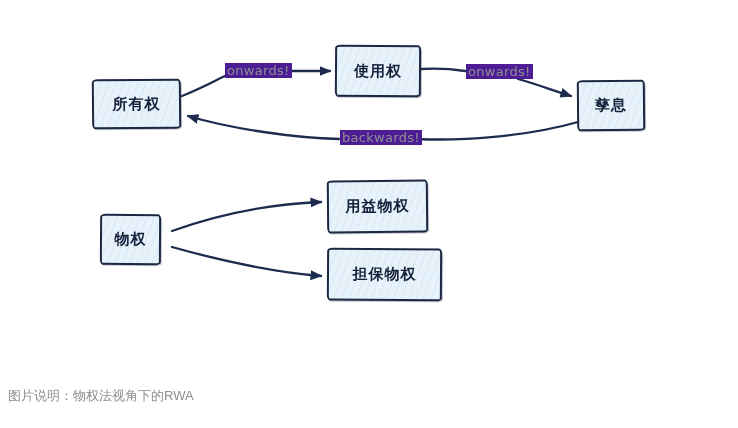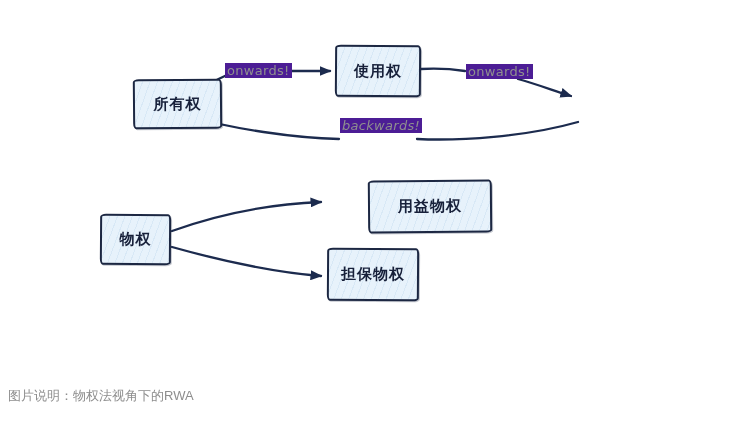--- a/index.html
+++ b/index.html
@@ -24,43 +24,43 @@
     background-color: #e7f2fb;
     background-image: repeating-linear-gradient(110deg,
       rgba(163,198,228,0.22) 0px, rgba(163,198,228,0.22) 1px,
       transparent 1px, transparent 7px);
     color: #17203a;
     font-weight: 700;
     font-size: 15px;
     letter-spacing: 1px;
     box-shadow: 1px 1px 0 rgba(28,39,66,0.25);
   }
-  .tilt-a { transform: rotate(-0.5deg); margin-left: 41px; }
+  .tilt-a { transform: rotate(-0.5deg); }
   .tilt-b { transform: rotate(0.4deg); }
 
   .n-ownership { left: 92px;  top: 79px;  width: 89px;  height: 50px; }
   .n-usage     { left: 335px; top: 45px;  width: 86px;  height: 52px; }
   .n-fruits    { left: 577px; top: 80px;  width: 68px;  height: 51px; }
-  .n-property  { left: 100px; top: 214px; width: 71px;  height: 51px; }
-  .n-usufruct  { left: 327px; top: 180px; width: 124px; height: 53px; }
-  .n-security  { left: 327px; top: 248px; width: 92px; height: 53px; }
+  .n-property  { left: 100px; top: 214px; width: 61px;  height: 51px; }
+  .n-usufruct  { left: 327px; top: 180px; width: 101px; height: 53px; }
+  .n-security  { left: 327px; top: 248px; width: 115px; height: 53px; }
 
   .edge-label {
     position: absolute;
     font-family: "DejaVu Sans", sans-serif;
     font-size: 13px;
     color: #8f8f8f;
     background: #4c1d95;
     padding: 0 2px;
     letter-spacing: 0.3px;
     white-space: nowrap;
   }
   .el-onwards1  { left: 225px; top: 63px; }
   .el-onwards2  { left: 466px; top: 64px; }
-  .el-backwards { left: 340px; top: 118px; font-style: italic; }
+  .el-backwards { left: 340px; top: 130px; }
 
   .caption {
     position: absolute;
     left: 8px; top: 386px;
     font-size: 13px;
     line-height: 19px;
     color: #8d8d8d;
   }
   .caption div { white-space: nowrap; text-align: center; }
 </style>
@@ -91,20 +91,23 @@
       <path d="M172,247 C222,261 272,272 321,276" marker-end="url(#arrow)"></path>
     </g>
   </svg>
 
   <div class="node n-ownership tilt-a">
     <span>所有权</span>
   </div>
   <div class="node n-usage tilt-b">
     <span>使用权</span>
   </div>
+  <div class="node n-fruits tilt-a">
+    <span>孳息</span>
+  </div>
 
   <div class="node n-property tilt-b">
     <span>物权</span>
   </div>
   <div class="node n-usufruct tilt-a">
     <span>用益物权</span>
   </div>
   <div class="node n-security tilt-b">
     <span>担保物权</span>
   </div>

